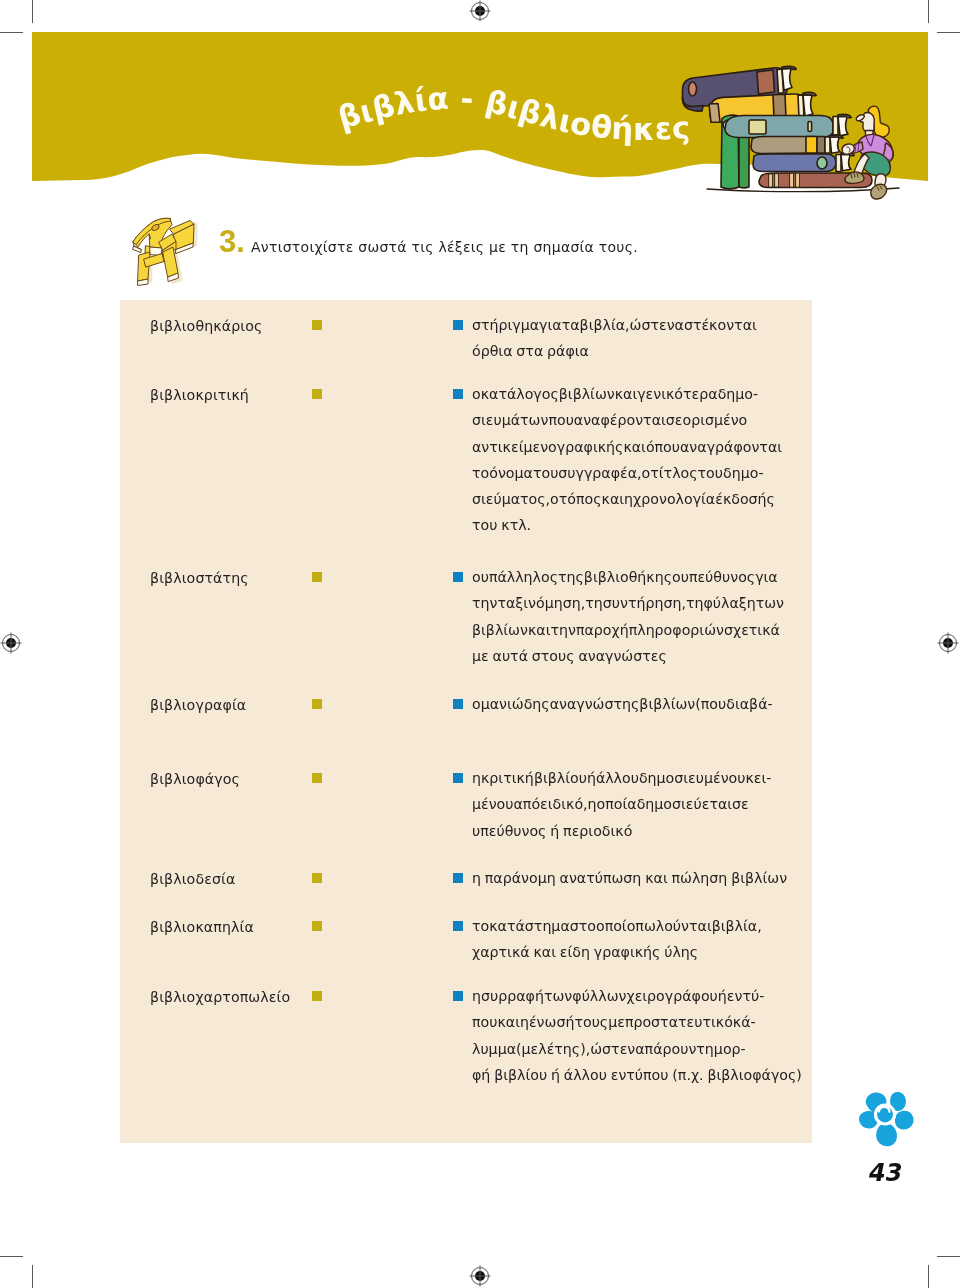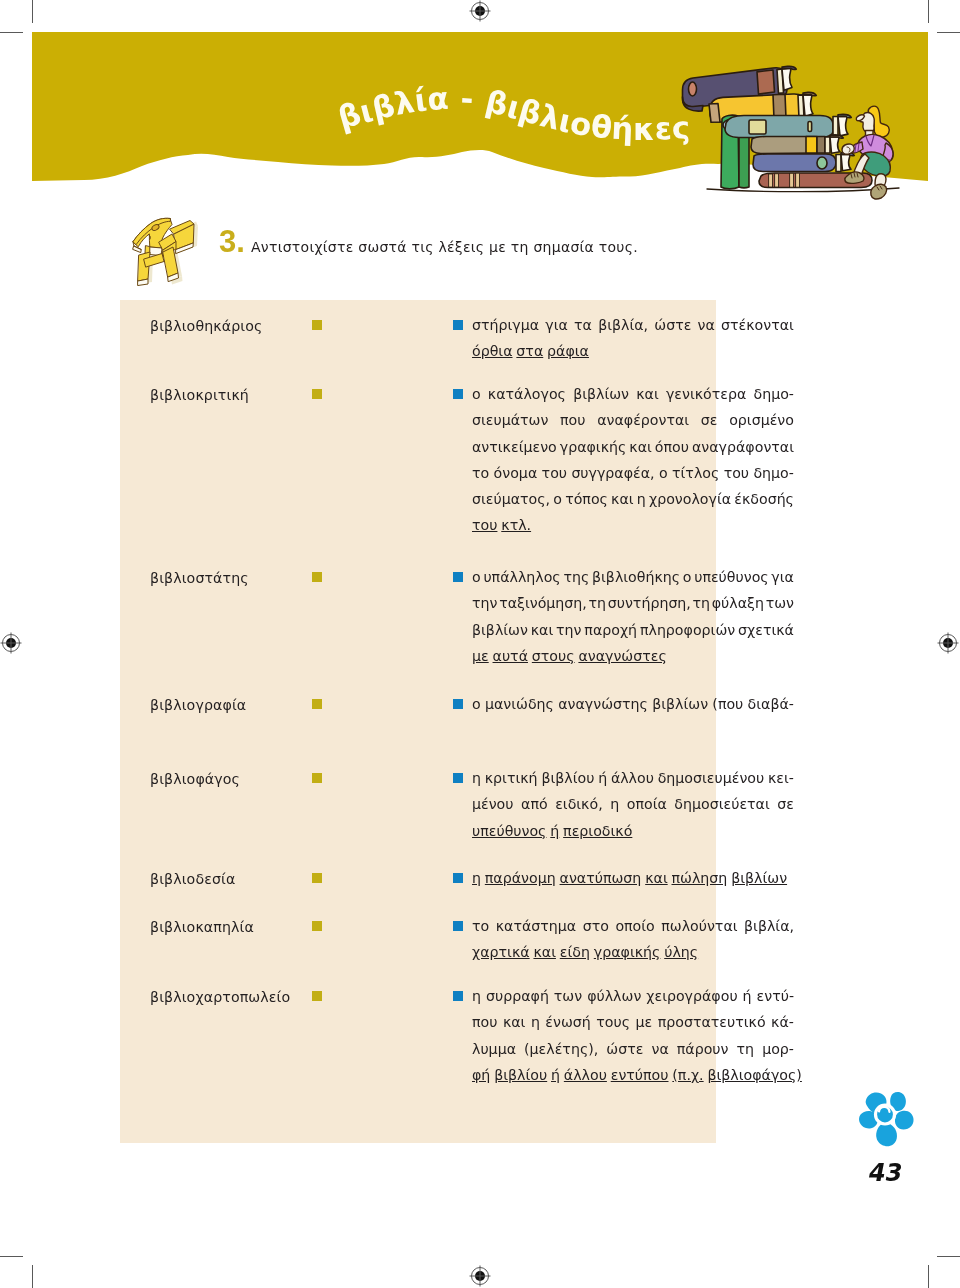--- a/index.html
+++ b/index.html
@@ -21,32 +21,32 @@
   svg.bookart{position:absolute;left:637px;top:27px;}
 
   
   .exicon{position:absolute;left:128px;top:208px;}
   .exnum{position:absolute;left:219px;top:226px;font-size:31px;font-weight:600;
          color:#c9ae1c;font-family:"Liberation Sans",sans-serif;line-height:31px;}
   .exinstr{position:absolute;left:251px;top:239px;font-size:14px;
            letter-spacing:0.28px;color:#231f20;line-height:16px;}
 
   
-  .panel{position:absolute;left:120px;top:300px;width:596px;height:843px;
+  .panel{position:absolute;left:120px;top:300px;width:692px;height:843px;
          background:#f6e9d5;}
   .row{position:absolute;left:0;top:0;width:692px;height:0;}
   .term{position:absolute;left:30px;font-size:14.2px;letter-spacing:0.1px;
         color:#231f20;white-space:nowrap;}
   .sqy{position:absolute;left:192px;width:10px;height:10px;background:#c2ae14;}
   .sqb{position:absolute;left:333px;width:10px;height:10px;background:#0f80c2;}
   .defn{position:absolute;left:352px;width:322px;font-size:14.2px;
         color:#231f20;margin-top:-6px;}
-  .defn .ln{display:flex;justify-content:space-between;height:26.3px;
+  .defn .ln{display:flex;justify-content:flex-start;height:26.3px;
             line-height:26.3px;white-space:pre;}
-  .defn .ln.lastln{justify-content:flex-start;text-decoration:underline;}
+  .defn .ln.lastln{justify-content:flex-start;}
   .defn .ln.lastln .w + .w{margin-left:0.27em;}
 
   
   .flower{position:absolute;left:857px;top:1091px;}
   .pagenum{position:absolute;left:869px;top:1163px;font-size:24px;
            font-weight:bold;font-style:italic;color:#111111;line-height:20px;
            font-family:"DejaVu Sans",sans-serif;}
 </style>
 </head>
 <body>

